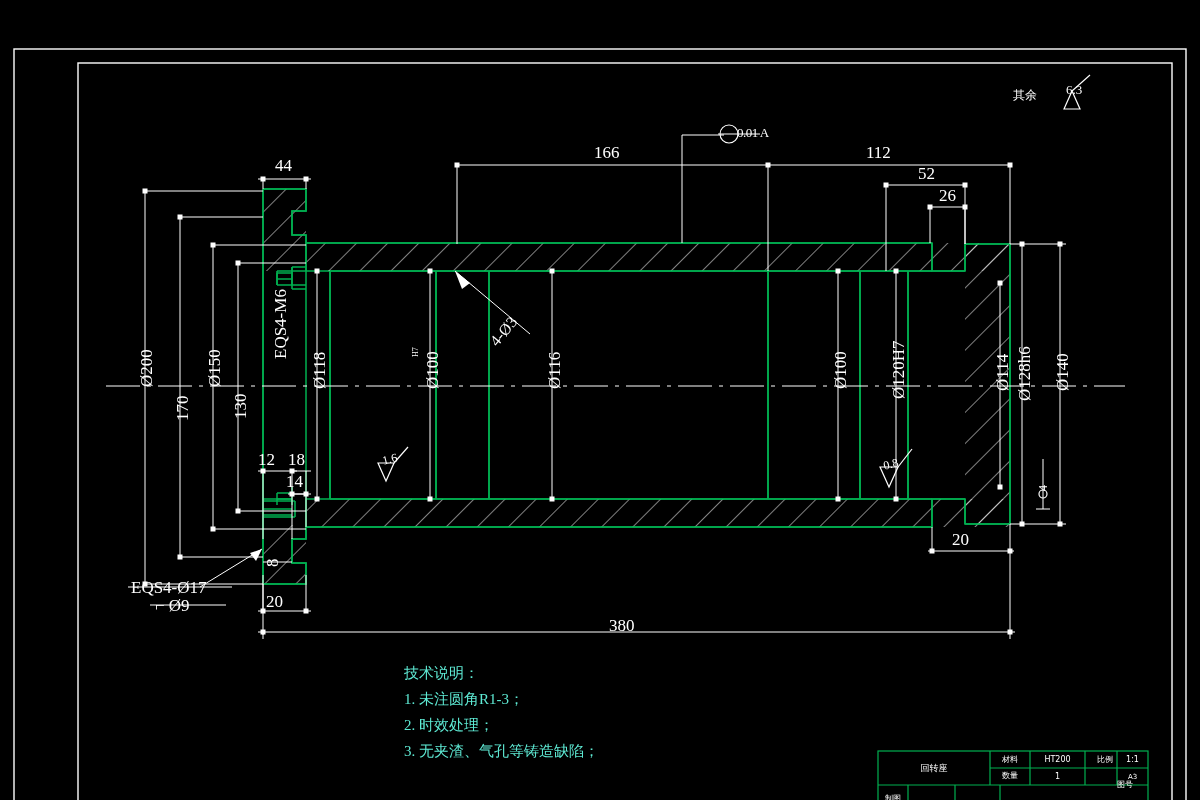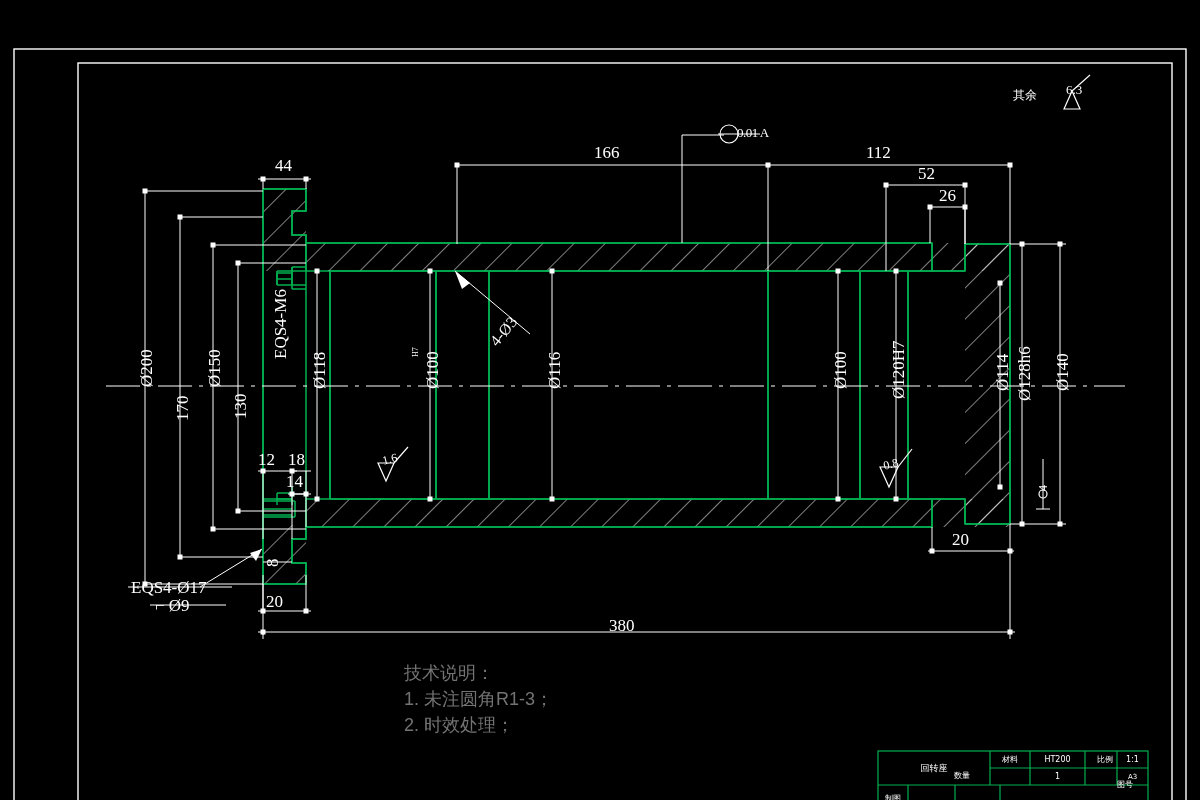--- a/index.html
+++ b/index.html
@@ -1,21 +1,21 @@
 <!DOCTYPE html>
 <html><head>
 <meta charset="utf-8">
 <style>
   html,body{margin:0;padding:0;background:#000;}
   body{width:1200px;height:800px;overflow:hidden;font-family:"Liberation Sans",sans-serif;}
   #stage{position:relative;width:1200px;height:800px;background:#000;margin-top:39px;}
   #cad{position:absolute;left:0;top:0;}
   .lbl{position:absolute;color:#ffffff;font-family:"Liberation Serif",serif;white-space:nowrap;line-height:1;}
   .cn{font-family:"DejaVu Sans",sans-serif;}
-  .notes{position:absolute;color:#737373;font-family:Liberation Sans, sans-serif;font-size:18px;line-height:24px;white-space:nowrap;}
+  .notes{position:absolute;color:#5eead4;font-family:Liberation Serif, serif;font-size:15px;line-height:24px;white-space:nowrap;}
   .tb{position:absolute;color:#ffffff;font-family:"DejaVu Sans",sans-serif;font-size:8px;
       display:flex;align-items:center;justify-content:center;text-align:center;}
 </style>
 </head>
 <body>
 
 <div id="stage">
 
   <svg id="cad" width="1200" height="800" viewBox="0 0 1200 800">
 
@@ -340,29 +340,30 @@
   <div class="lbl" style="left:155px;top:558px;font-size:17px;">⌐ Ø9</div>
 
   <div class="lbl" style="left:952px;top:492px;font-size:17px;">20</div>
   <div class="lbl" style="left:1037px;top:452px;font-size:12px;transform:rotate(-90deg);transform-origin:left top;">4</div>
 
   <div class="lbl" style="left:609px;top:578px;font-size:17px;">380</div>
 
   <div class="notes" style="left:404px;top:622px;">技术说明：</div>
   <div class="notes" style="left:404px;top:648px;">1. 未注圆角R1-3；</div>
   <div class="notes" style="left:404px;top:674px;">2. 时效处理；</div>
+  <div class="notes" style="left:404px;top:700px;">3. 无夹渣、气孔等铸造缺陷；</div>
 
   <div class="tb" style="left:878px;top:712px;width:112px;height:34px;font-size:9px;">回转座</div>
 
   <div class="tb" style="left:990px;top:712px;width:40px;height:17px;">材料</div>
   <div class="tb" style="left:1030px;top:712px;width:55px;height:17px;">HT200</div>
   <div class="tb" style="left:1085px;top:712px;width:40px;height:17px;">比例</div>
   <div class="tb" style="left:1117px;top:712px;width:31px;height:17px;border-radius:6px;">1:1</div>
 
-  <div class="tb" style="left:942px;top:729px;width:40px;height:15px;">数量</div>
+  <div class="tb" style="left:990px;top:729px;width:40px;height:15px;">数量</div>
   <div class="tb" style="left:1030px;top:729px;width:55px;height:17px;">1</div>
   <div class="tb" style="left:1109px;top:729px;width:32px;height:33px;">图号</div>
   <div class="tb" style="left:1117px;top:729px;width:31px;height:17px;font-size:7px;">A3</div>
 
   <div class="tb" style="left:878px;top:746px;width:30px;height:26px;">制图</div>
   <div class="tb" style="left:908px;top:746px;width:47px;height:17px;"></div>
   <div class="tb" style="left:878px;top:763px;width:30px;height:17px;border-radius:6px;">审核</div>
   <div class="tb" style="left:908px;top:763px;width:47px;height:17px;"></div>
 
 </div>

